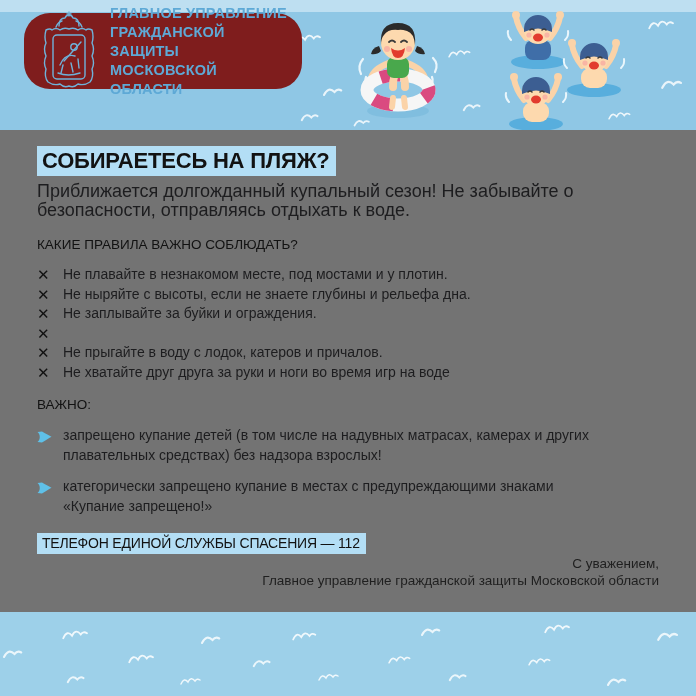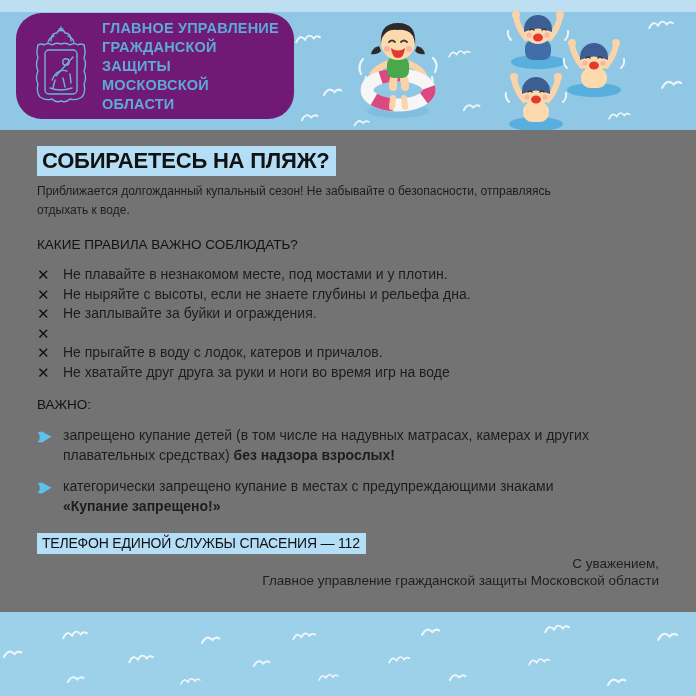--- a/index.html
+++ b/index.html
@@ -11,50 +11,50 @@
   }
   
   .band { position:absolute; left:0; right:0; }
   .band-top { top:0; height:130px; background:#8fc7e5; }
   .band-top .top-strip { position:absolute; top:0; left:0; right:0; height:12px; background:#bedff1; }
   .band-bottom { bottom:0; height:84px; background:#9dd0e9; }
   .waves-svg { position:absolute; inset:0; width:100%; height:100%; }
 
   
   .org-panel {
-    position:absolute; left:16px; top:13px; width:278px; height:106px;
-    background:#701a75; border-radius:26px;
+    position:absolute; left:24px; top:13px; width:278px; height:76px;
+    background:#7f1d1d; border-radius:26px;
     display:flex; align-items:center; padding:0 10px 0 14px; box-sizing:border-box;
   }
   .emblem { flex:0 0 62px; margin-right:10px; }
   .org-name {
     color:#5ea9d6; font-weight:700; font-size:14.5px; line-height:19px; letter-spacing:.2px;
   }
   .illus { position:absolute; }
   .illus-girl { left:348px; top:12px; }
   .illus-boys { left:482px; top:4px; }
 
   
   .content {
     position:absolute; top:130px; left:0; right:0; bottom:84px;
     background:#737373; padding:18px 37px 0 37px; box-sizing:border-box;
   }
   .hl { background:#b3def5; padding:2px 6px 3px 5px; box-decoration-break:clone; }
   h1.title { margin:0 0 8px 0; font-size:22px; font-weight:700; letter-spacing:-.2px; color:#121212; }
   h2.subtitle { margin:0 0 16px 0; font-size:13.5px; font-weight:700; color:#121212; }
-  p.intro { margin:0 0 17px 0; font-size:12px; line-height:19px; max-width:555px; }
+  p.intro { margin:0 0 17px 0; font-size:18px; line-height:19px; max-width:555px; }
   h3.sec-heading { margin:0 0 13px 0; font-size:13.5px; font-weight:400; color:#121212; }
   ul.rules { list-style:none; margin:0 0 15px 0; padding:0; }
   ul.rules li { display:flex; align-items:flex-start; font-size:14px; line-height:19.5px; }
   .x-mark { flex:0 0 26px; font-weight:700; font-size:15px; line-height:19.5px; color:#111; }
   h3.important-heading { margin:9px 0 14px 0; }
   .imp-item { display:flex; align-items:flex-start; margin-bottom:12px; }
   .arrow-wrap { flex:0 0 26px; padding-top:3px; }
   .imp-text { margin:0; font-size:14px; line-height:19.5px; }
-  .imp-text strong { font-weight:700;text-align:right; }
+  .imp-text strong { font-weight:400;text-align:right; }
   .imp-w1 { max-width:580px; }
   .imp-w2 { max-width:505px; }
   h2.phone { margin:19px 0 5px 0; font-size:14px; font-weight:400; letter-spacing:-.2px; color:#121212; }
   .signature { text-align:right; font-size:13.5px; line-height:16.5px; color:#1f1f1f; padding-right:0; }
   .signature div { margin:0; }
 </style>
 </head>
 <body>
 
 <svg width="0" height="0" style="position:absolute" aria-hidden="true">

